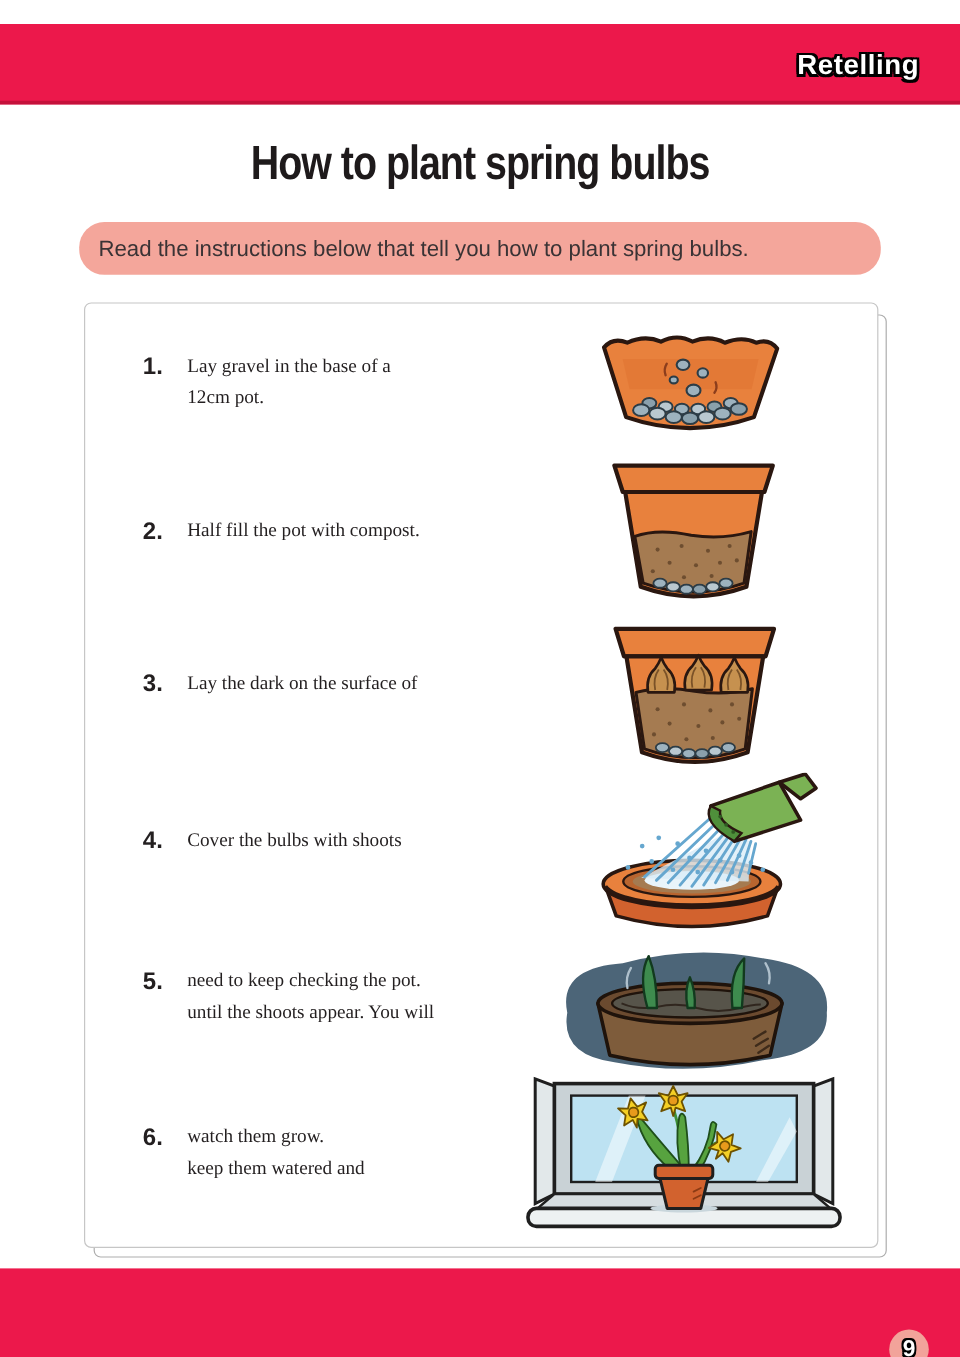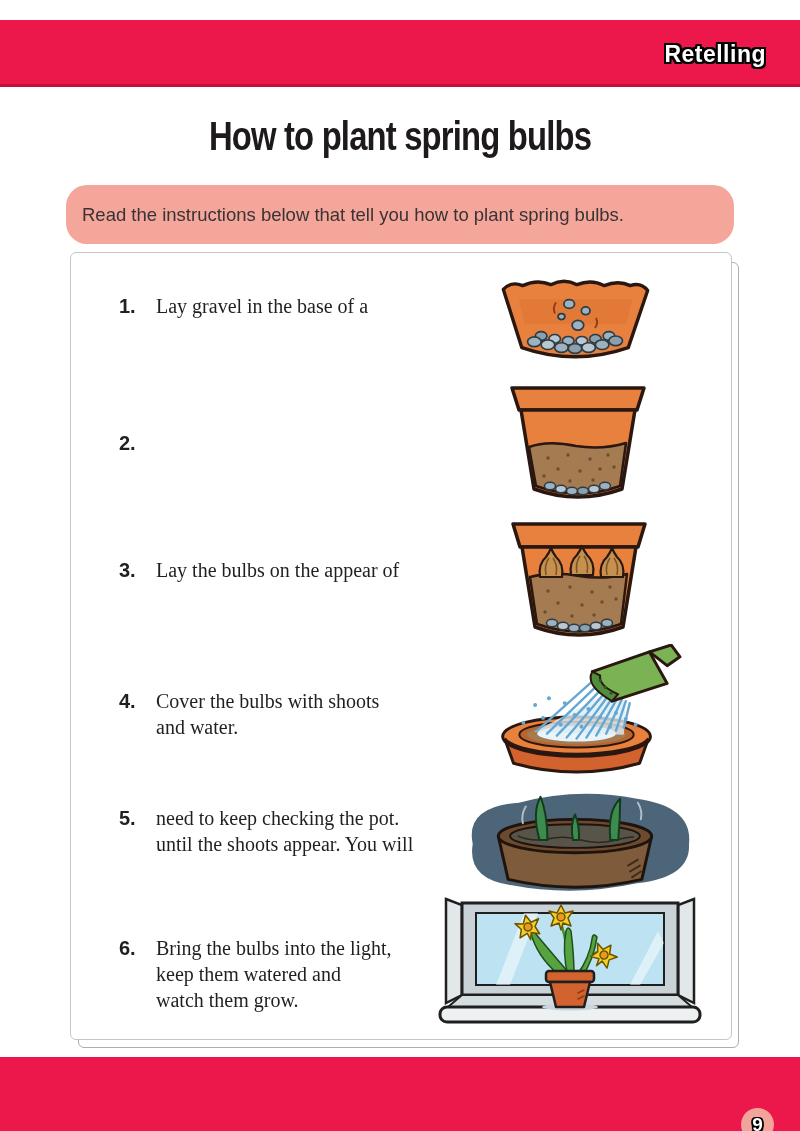--- a/index.html
+++ b/index.html
@@ -18,35 +18,35 @@
                background:#F2A39A;display:flex;align-items:center;justify-content:center;
                font-size:19px;font-weight:bold;color:#fff;
                text-shadow:-1.5px -1.5px 0 #000,1.5px -1.5px 0 #000,-1.5px 1.5px 0 #000,
                            1.5px 1.5px 0 #000,0 -1.5px 0 #000,0 1.5px 0 #000,
                            -1.5px 0 0 #000,1.5px 0 0 #000;}
 
   
   .title{position:absolute;left:0;top:94px;width:800px;text-align:center;color:#1E1A1B;
          font-size:40px;font-weight:bold;}
   .title span{display:inline-block;transform:scaleX(.82);letter-spacing:-1px;}
-  .intro-box{position:absolute;left:66px;top:165px;width:668px;height:59px;background:#F4A69B;
+  .intro-box{position:absolute;left:66px;top:165px;width:668px;height:44px;background:#F4A69B;
              border-radius:21px;display:flex;align-items:center;box-sizing:border-box;
              padding-left:16px;font-size:18.5px;color:#3A3335;}
 
   
   .paper-behind{position:absolute;left:78px;top:242px;width:659px;height:784px;background:#fff;
                 border:1px solid #ADADAD;border-radius:6px;}
   .paper{position:absolute;left:70px;top:232px;width:660px;height:786px;background:#fff;
          border:1px solid #C6C6C6;border-radius:6px;}
 
   
   .step{position:absolute;left:48px;display:flex;color:#231F20;}
   .step-num{width:37px;flex:0 0 37px;font-weight:bold;font-size:20px;
             font-family:"Liberation Sans",sans-serif;line-height:26px;}
-  .step-lines{font-family:"Liberation Serif",serif;font-size:20px;line-height:26px;}
+  .step-lines{font-family:"Liberation Serif",serif;font-size:16px;line-height:26px;}
   .s1{top:40px;} .s2{top:177px;} .s3{top:304px;} .s4{top:435px;} .s5{top:552px;} .s6{top:682px;}
 
   .art{position:absolute;}
   .a1{left:422px;top:21px;width:165px;height:92px;}
   .a2{left:427px;top:130px;width:160px;height:122px;}
   .a3{left:427px;top:266px;width:162px;height:125px;}
   .a4{left:403px;top:391px;width:210px;height:133px;}
   .a5{left:372px;top:530px;width:260px;height:116px;}
   .a6{left:362px;top:644px;width:274px;height:136px;}
   .art svg{width:100%;height:100%;display:block;}
@@ -66,20 +66,21 @@
     <span>Read the instructions below that tell you how to plant spring bulbs.</span>
   </div>
 
   <div class="paper-behind"></div>
   <div class="paper">
 
     <div class="step s1">
       <div class="step-num">1.</div>
       <div class="step-lines">
         <div>Lay gravel in the base of a</div>
+          <div>12cm pot.</div>
       </div>
     </div>
     <div class="art a1">
       <svg viewBox="0 0 165 95">
         <path d="M8 16 Q16 7 28 12 Q43 5 57 11 Q71 4 84 11 Q99 5 112 12 Q127 6 139 12 Q150 8 157 17 L137 76 Q82 95 27 76 Z" fill="#E8813D" stroke="#2A1710" stroke-width="3.5" stroke-linejoin="round"></path>
         <path d="M24 26 L141 26 L135 52 L30 52 Z" fill="#DB6E2E" opacity=".4"></path>
         <g fill="#9DB2BE" stroke="#2C3C46" stroke-width="1.8">
           <ellipse cx="76" cy="31" rx="5.5" ry="4.5"></ellipse>
             <ellipse cx="93" cy="38" rx="4.5" ry="4"></ellipse>
           <ellipse cx="85" cy="53" rx="6" ry="5"></ellipse>
@@ -102,20 +103,23 @@
             <ellipse cx="82" cy="77" rx="7" ry="5" fill="#8AA0AC"></ellipse>
           <ellipse cx="96" cy="76" rx="7" ry="5" fill="#B9C8D0"></ellipse>
             <ellipse cx="110" cy="73" rx="7" ry="5"></ellipse>
           <ellipse cx="124" cy="69" rx="7" ry="5" fill="#8AA0AC"></ellipse>
         </g>
       </svg>
     </div>
 
     <div class="step s2">
       <div class="step-num">2.</div>
+      <div class="step-lines">
+        <div>Half fill the pot with compost.</div>
+      </div>
     </div>
     <div class="art a2">
       <svg viewBox="0 0 160 122">
         <path d="M14 5 L146 5 L139 27 L21 27 Z" fill="#E8813D" stroke="#2A1710" stroke-width="3.5" stroke-linejoin="round"></path>
         <path d="M23 27 L137 27 L124 106 Q80 122 36 106 Z" fill="#E8813D" stroke="#2A1710" stroke-width="3.5" stroke-linejoin="round"></path>
         <path d="M31 64 Q50 57 78 63 Q104 67 128 60 L122 103 Q80 118 38 103 Z" fill="#A57B51" stroke="#2A1710" stroke-width="2.5" stroke-linejoin="round"></path>
         <g fill="#6E4E30">
           <circle cx="50" cy="75" r="1.7"></circle>
             <circle cx="70" cy="72" r="1.7"></circle>
             <circle cx="92" cy="76" r="1.7"></circle>
@@ -135,21 +139,21 @@
             <ellipse cx="85" cy="108" rx="5.5" ry="3.8" fill="#8AA0AC"></ellipse>
           <ellipse cx="96" cy="106" rx="5.5" ry="3.8" fill="#B9C8D0"></ellipse>
             <ellipse cx="107" cy="103" rx="5.5" ry="3.8"></ellipse>
         </g>
       </svg>
     </div>
 
     <div class="step s3">
       <div class="step-num">3.</div>
       <div class="step-lines">
-        <div>Lay the bulbs on the appear of</div>
+        <div>Lay the dark on the surface of</div>
       </div>
     </div>
     <div class="art a3">
       <svg viewBox="0 0 162 125">
         <defs>
           <g id="bulb">
             <path d="M-11 0 Q-13 -13 -5 -20 Q-2 -24 0 -29 Q2 -24 5 -20 Q13 -13 11 0 Z" fill="#C6914F" stroke="#2A1710" stroke-width="2.2" stroke-linejoin="round"></path>
             <path d="M-5 -2 Q-7 -12 -2 -19 M5 -2 Q7 -12 2 -19" fill="none" stroke="#7A5228" stroke-width="1.5"></path>
           </g>
         </defs>
@@ -180,21 +184,20 @@
         <use href="#bulb" transform="translate(53,58)"></use>
         <use href="#bulb" transform="translate(84,56)"></use>
         <use href="#bulb" transform="translate(114,58)"></use>
       </svg>
     </div>
 
     <div class="step s4">
       <div class="step-num">4.</div>
       <div class="step-lines">
         <div>Cover the bulbs with shoots</div>
-          <div>and water.</div>
       </div>
     </div>
     <div class="art a4">
       <svg viewBox="0 0 205 135">
         <path d="M27 96 L36 121 Q100 139 164 121 L173 96 Z" fill="#D2622E" stroke="#2A1710" stroke-width="3" stroke-linejoin="round"></path>
         <ellipse cx="100" cy="94" rx="75" ry="20" fill="#E8813D" stroke="#2A1710" stroke-width="3"></ellipse>
         <ellipse cx="100" cy="92" rx="58" ry="13" fill="#B9652F" stroke="#2A1710" stroke-width="2"></ellipse>
         <ellipse cx="100" cy="92" rx="50" ry="10" fill="#A57B51"></ellipse>
         <ellipse cx="100" cy="91" rx="40" ry="8" fill="#E9F4FA"></ellipse>
         <polygon points="127,52 150,58 148,92 57,89" fill="#D9ECF7" opacity=".8"></polygon>
@@ -263,23 +266,22 @@
         <g stroke="#AFC0CC" stroke-width="2" fill="none" stroke-linecap="round">
           <path d="M82 24 q-5 8 -3 17"></path>
             <path d="M196 20 q5 8 3 17"></path>
         </g>
       </svg>
     </div>
 
     <div class="step s6">
       <div class="step-num">6.</div>
       <div class="step-lines">
-        <div>Bring the bulbs into the light,</div>
+          <div>watch them grow.</div>
           <div>keep them watered and</div>
-          <div>watch them grow.</div>
       </div>
     </div>
     <div class="art a6">
       <svg viewBox="0 0 272 136">
         <defs>
           <g id="flower">
             <path d="M0 -12 L4 -4 L12 -6 L7 1 L10 9 L2 6 L0 13 L-2 6 L-10 9 L-7 1 L-12 -6 L-4 -4 Z" fill="#F4CF25" stroke="#6E5200" stroke-width="1.5" stroke-linejoin="round"></path>
             <circle r="4" fill="#E89A1C" stroke="#6E5200" stroke-width="1.5"></circle>
           </g>
         </defs>

